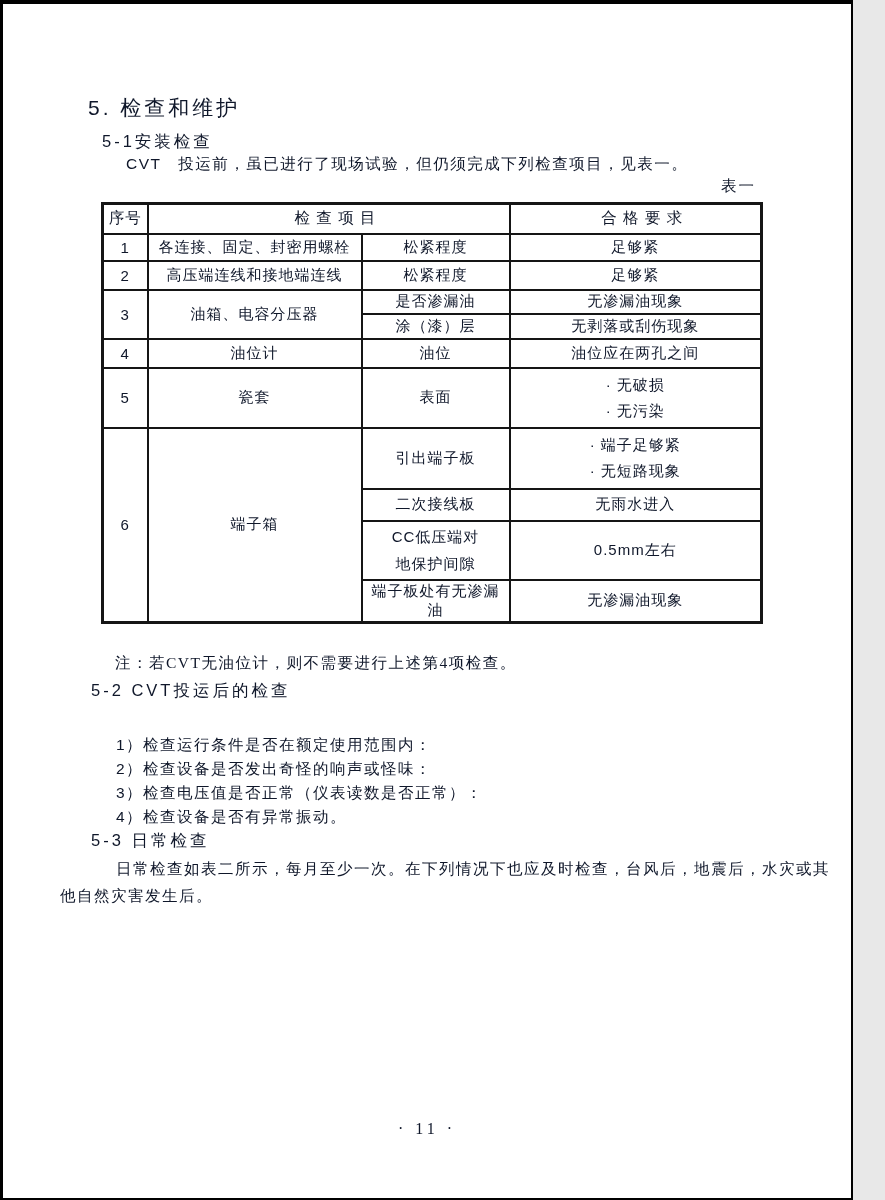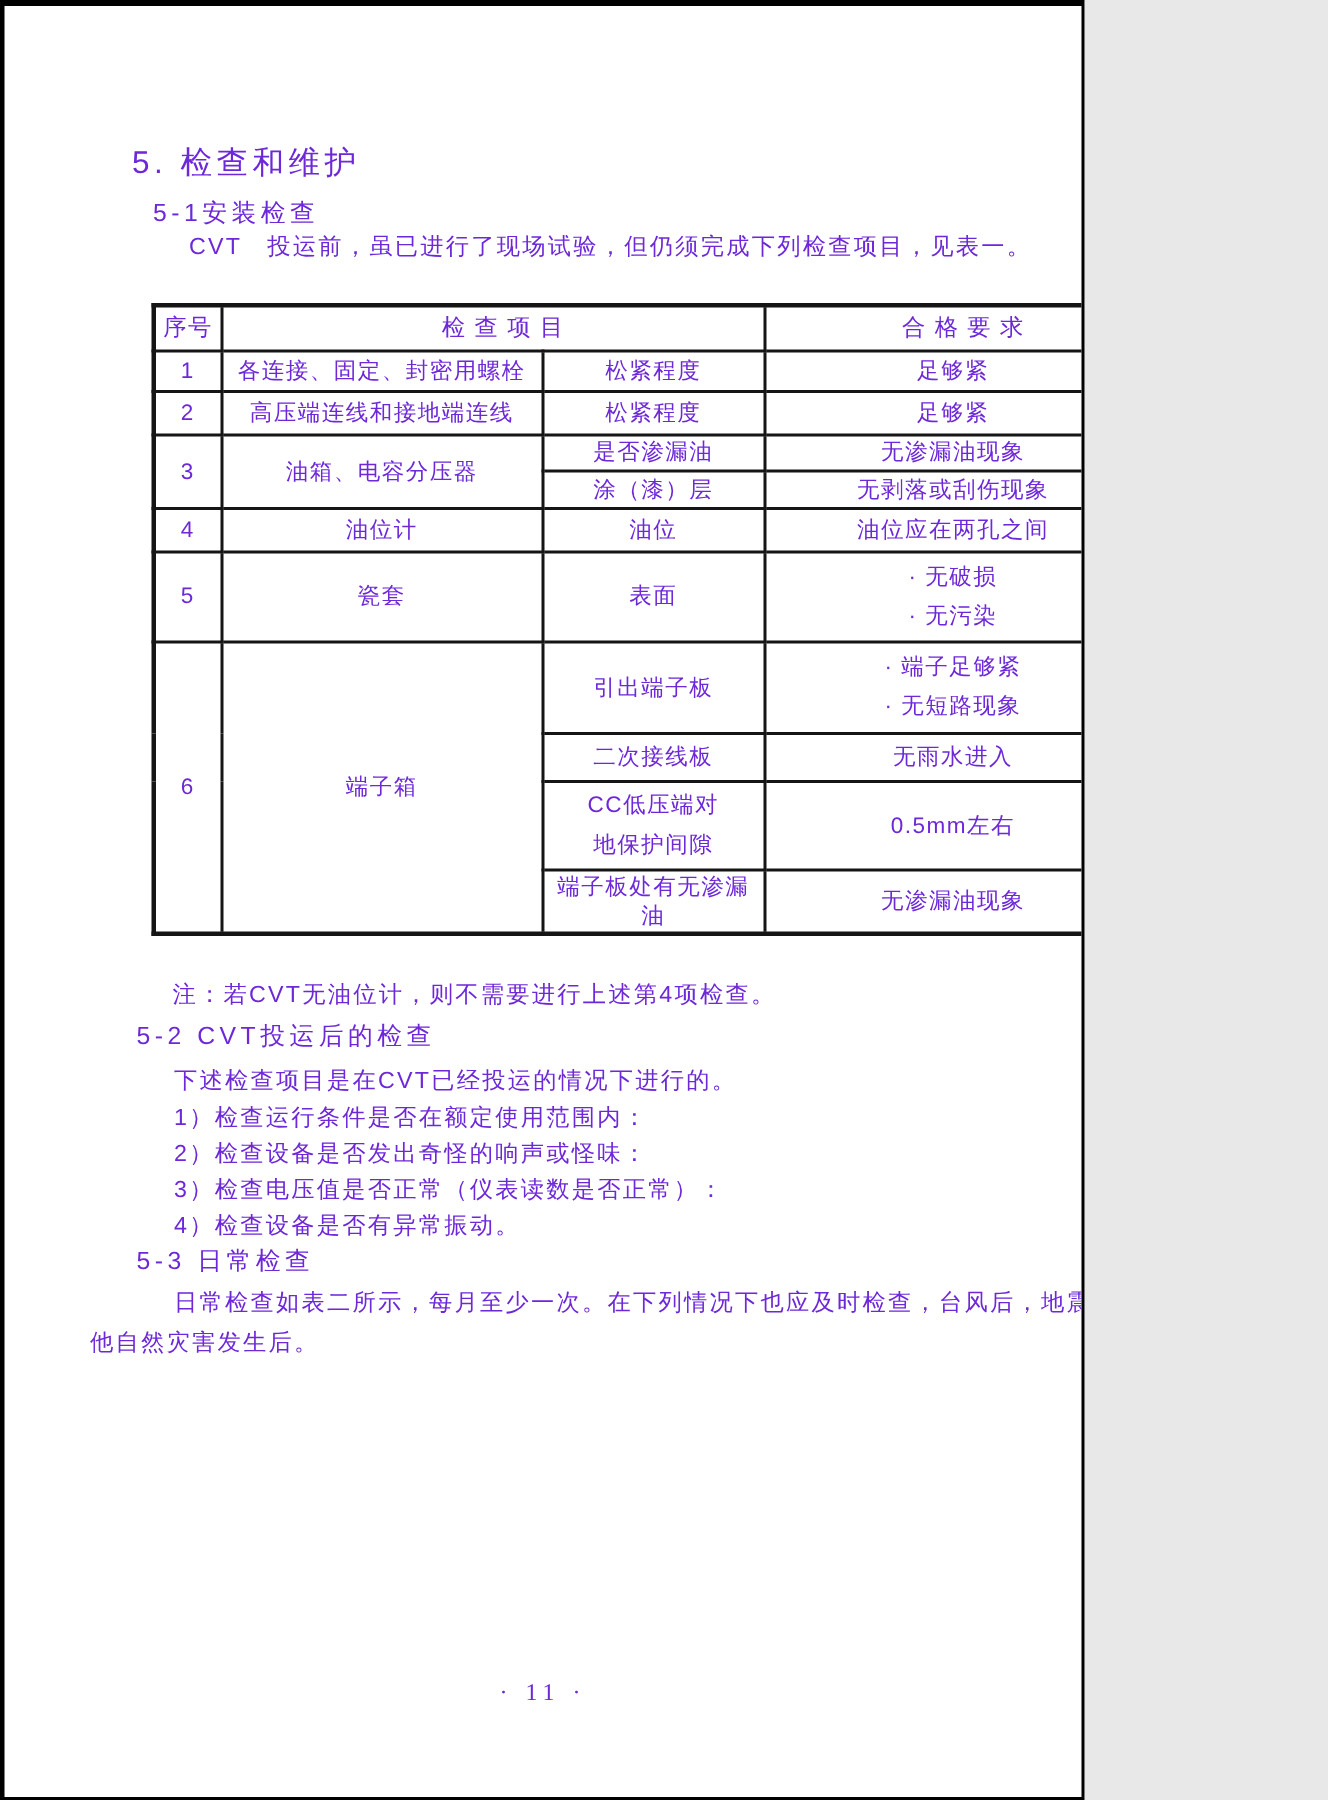--- a/index.html
+++ b/index.html
@@ -1,27 +1,27 @@
 <!DOCTYPE html>
 <html><head>
 <meta charset="utf-8">
 <style>
   * { margin: 0; padding: 0; box-sizing: border-box; }
   html, body { background: #e8e8e8; }
   .page {
     position: relative;
-    width: 723px;
+    width: 853px;
     height: 1200px;
     background: #ffffff;
     border-top: 4px solid #000;
     border-left: 3px solid #000;
     border-right: 2px solid #000;
     border-bottom: 2px solid #000;
     font-family: "Liberation Sans", sans-serif;
-    color: #6d28d9;
+    color: #0f172a;
     overflow: hidden;
   }
   .abs { position: absolute; white-space: nowrap; }
   .h1 { font-size: 21px; letter-spacing: 3px; }
   .h2 { font-size: 16.5px; letter-spacing: 3px; }
   .body-line { font-size: 15.5px; letter-spacing: 1.5px; }
   .tbl-label { font-size: 15.5px; letter-spacing: 2px; }
 
   table.insp {
     position: absolute;
@@ -165,25 +165,24 @@
       </td>
       <td>0.5mm左右</td>
     </tr>
     <tr class="rh-r6d">
       <td class="tight">端子板处有无渗漏油</td>
       <td>无渗漏油现象</td>
     </tr>
   </tbody>
     </table>
 
-  <div class="abs body-line" style="left:112px; top:649px;">注：若CVT无油位计，则不需要进行上述第4项检查。</div>
+  <div class="abs body-line" style="left:112px; top:649px;font-family:Liberation Serif, serif;">注：若CVT无油位计，则不需要进行上述第4项检查。</div>
 
   <div class="abs h2" style="left:88px; top:676px;">5-2 CVT投运后的检查</div>
 
-  <div class="abs body-line" style="left:113px; top:706px;">下述检查项目是在CVT已经投运的情况下进行的。</div>
 
   <div class="abs body-line" style="left:113px; top:731px;">1）检查运行条件是否在额定使用范围内：</div>
   <div class="abs body-line" style="left:113px; top:755px;">2）检查设备是否发出奇怪的响声或怪味：</div>
   <div class="abs body-line" style="left:113px; top:779px;">3）检查电压值是否正常（仪表读数是否正常）：</div>
   <div class="abs body-line" style="left:113px; top:803px;">4）检查设备是否有异常振动。</div>
 
   <div class="abs h2" style="left:88px; top:826px;">5-3 日常检查</div>
 
   <div class="para">日常检查如表二所示，每月至少一次。在下列情况下也应及时检查，台风后，地震后，水灾或其他自然灾害发生后。</div>
 

